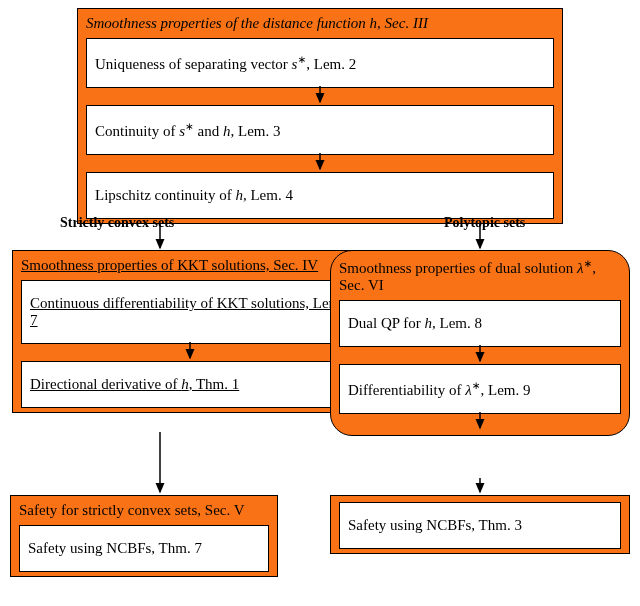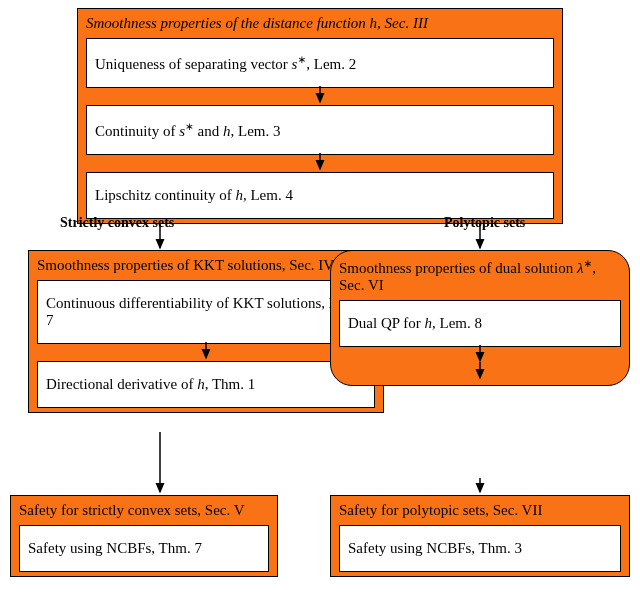--- a/index.html
+++ b/index.html
@@ -95,49 +95,49 @@
       <svg class="sub-arrow" width="14" height="22">
           <line x1="7" y1="0" x2="7" y2="16" stroke="#000" stroke-width="1.5" marker-end="url(#ah)"></line>
         </svg>
     </div>
     <div class="sub">Lipschitz continuity of <i>h</i>, Lem. 4</div>
   </div>
 
   <div class="col-label" style="left:60px; top:215px;">Strictly convex sets</div>
   <div class="col-label" style="left:410px; top:215px;margin-left:34px;">Polytopic sets</div>
 
-  <div class="box gray header" style="left:28px; top:250px; width:356px;">
+  <div class="box gray header" style="left:12px; top:250px; width:356px;text-decoration:underline;">
     <div class="kkt-title">Smoothness properties of KKT solutions, Sec. IV</div>
     <div class="sub">Continuous differentiability of KKT solutions, Lem. 7</div>
     <div class="gap">
       <svg class="sub-arrow" width="14" height="22">
           <line x1="7" y1="0" x2="7" y2="16" stroke="#000" stroke-width="1.5" marker-end="url(#ah)"></line>
         </svg>
     </div>
     <div class="sub">Directional derivative of <i>h</i>, Thm. 1</div>
   </div>
 
   <div class="box gray header" style="left:330px; top:250px; width:300px;border-radius:22px;">
     <div class="dual-title">Smoothness properties of dual solution <i>λ</i><sup>∗</sup>, Sec. VI</div>
     <div class="sub">Dual QP for <i>h</i>, Lem. 8</div>
     <div class="gap">
       <svg class="sub-arrow" width="14" height="22">
           <line x1="7" y1="0" x2="7" y2="16" stroke="#000" stroke-width="1.5" marker-end="url(#ah)"></line>
         </svg>
     </div>
+    <div class="sub">Differentiability of <i>λ</i><sup>∗</sup>, Lem. 9</div>
     <div class="gap">
       <svg class="sub-arrow" width="14" height="22">
           <line x1="7" y1="0" x2="7" y2="16" stroke="#000" stroke-width="1.5" marker-end="url(#ah)"></line>
         </svg>
     </div>
   </div>
 
   <div class="box gray header" style="left:10px; top:495px; width:268px;">
     <div class="sconv-title">Safety for strictly convex sets, Sec. V</div>
     <div class="sub mint">Safety using NCBFs, Thm. 7</div>
   </div>
 
   <div class="box gray header" style="left:330px; top:495px; width:300px;">
-    <div class="poly-title">Safety for polytopic sets, Sec. VII</div>
     <div class="sub mint">Safety using NCBFs, Thm. 3</div>
   </div>
 
 </div>
 
 </body></html>

